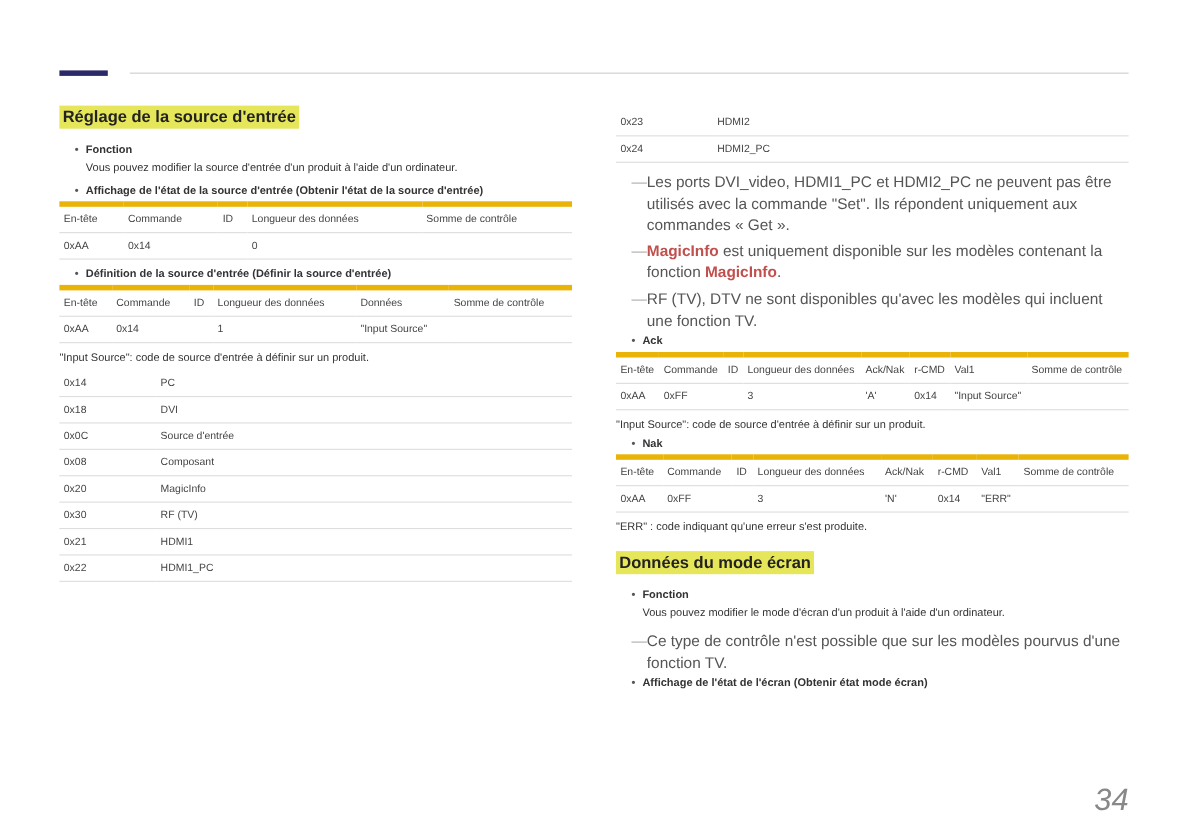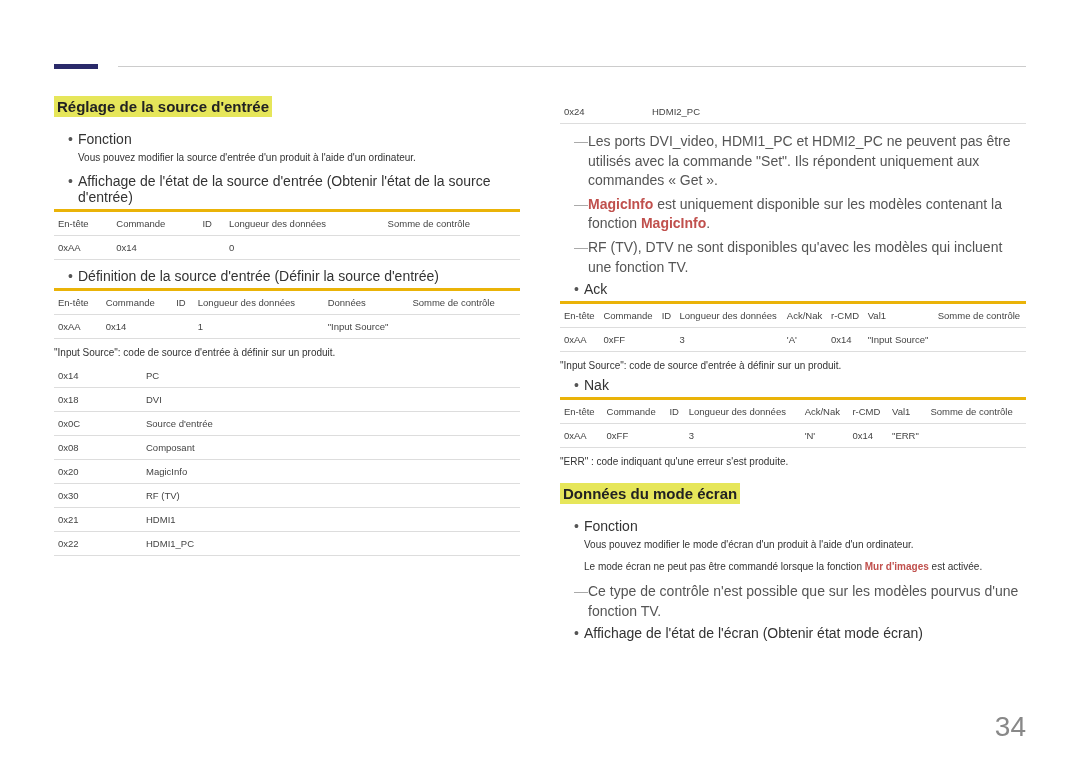--- a/index.html
+++ b/index.html
@@ -43,25 +43,26 @@
   h2 {
     font-size: 15px;
     font-weight: bold;
     margin: 0 0 10px 0;
     display: inline-block;
     background: #e6e65a;
     padding: 2px 3px;
     color: #222;
   }
   .bullet {
-    font-size: 14px;
+    font-size: 10px;
     margin: 4px 0 4px 14px;
     color: #333;
     position: relative;
     padding-left: 10px;
+    font-weight: bold;
   }
   .bullet::before {
     content: "•";
     position: absolute;
     left: 0;
     color: #555;
   }
   .subline {
     font-size: 10px;
     margin: 2px 0 8px 24px;
@@ -90,35 +91,36 @@
   }
   th, td {
     text-align: left;
     padding: 6px 4px;
     border-bottom: 1px solid #ddd;
     color: #444;
     font-weight: normal;
     vertical-align: top;
   }
   thead th {
-    border-top: 3px solid #eab308;
+    border-top: 5px solid #eab308;
   }
   .narrow2 td:first-child { width: 80px; }
   .plain {
     font-size: 10px;
     margin: 4px 0 6px 0;
     color: #333;
   }
   .brand { color: #c0504d; font-weight: bold; }
   .pagenum {
     position: absolute;
     right: 54px;
     bottom: 20px;
     font-size: 28px;
     color: #888;
+    font-style: italic;
   }
   .sec2 { margin-top: 16px; }
 </style>
 </head>
 <body>
 
 <div class="top-accent"></div>
 <div class="top-rule"></div>
 
 <div class="page">
@@ -212,20 +214,24 @@
             <td>0x22</td>
             <td>HDMI1_PC</td>
           </tr>
         </tbody>
     </table>
   </div>
 
   <div class="col content">
     <table class="narrow2">
       <tbody id="codes-right">
+          <tr>
+            <td>0x23</td>
+            <td>HDMI2</td>
+          </tr>
           <tr>
             <td>0x24</td>
             <td>HDMI2_PC</td>
           </tr>
         </tbody>
     </table>
 
     <div class="note-dash">Les ports DVI_video, HDMI1_PC et HDMI2_PC ne peuvent pas être utilisés avec la commande "Set". Ils répondent uniquement aux commandes « Get ».</div>
     <div class="note-dash">
       <span class="brand">MagicInfo</span><span> est uniquement disponible sur les modèles contenant la fonction </span><span class="brand">MagicInfo</span><span>.</span>
@@ -289,22 +295,19 @@
         </tr>
       </tbody>
     </table>
 
     <div class="plain">"ERR" : code indiquant qu'une erreur s'est produite.</div>
 
     <div class="sec2">
       <h2>Données du mode écran</h2>
       <div class="bullet">Fonction</div>
       <div class="subline">Vous pouvez modifier le mode d'écran d'un produit à l'aide d'un ordinateur.</div>
-      <div class="subline">
-        <span>Le mode écran ne peut pas être commandé lorsque la fonction </span><span class="brand">Mur d'images</span><span> est activée.</span>
-      </div>
       <div class="note-dash">Ce type de contrôle n'est possible que sur les modèles pourvus d'une fonction TV.</div>
       <div class="bullet">Affichage de l'état de l'écran (Obtenir état mode écran)</div>
     </div>
   </div>
 </div>
 
 <div class="pagenum">34</div>
 
 </body></html>

